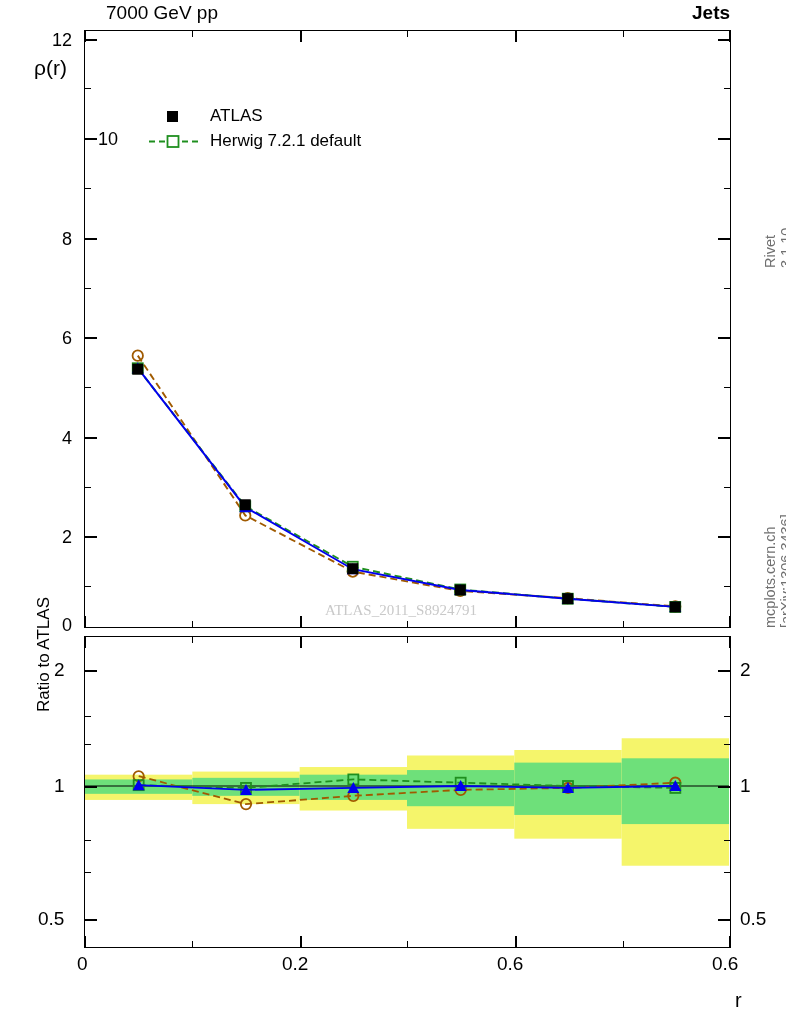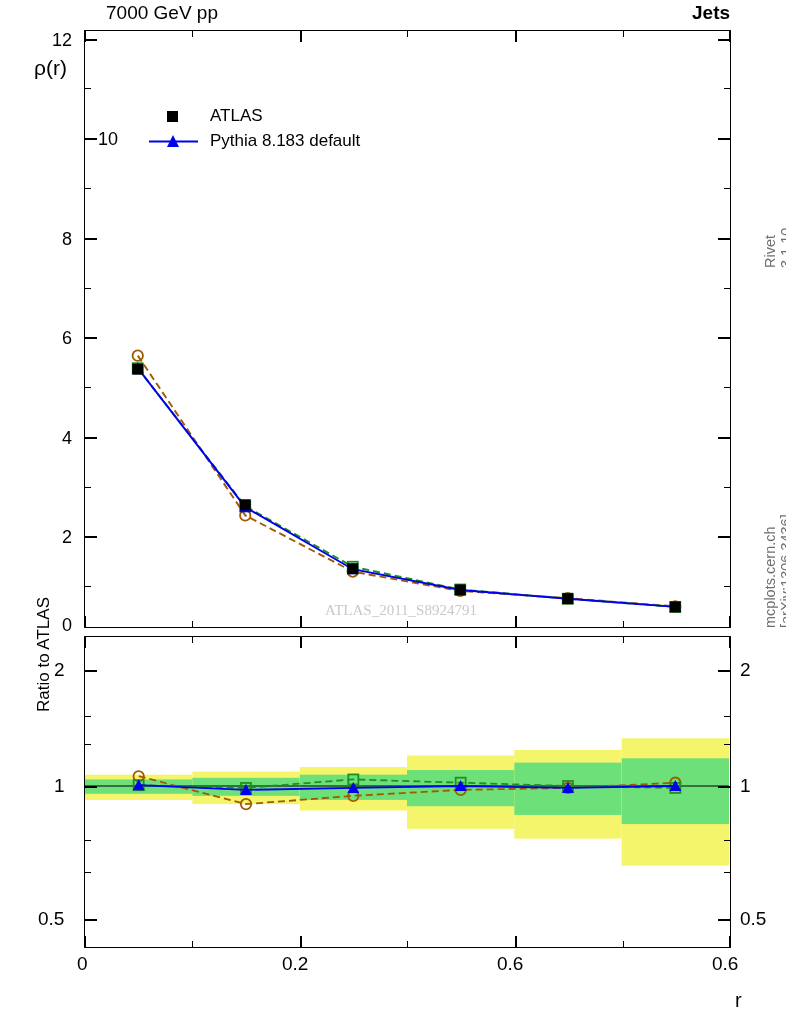--- a/index.html
+++ b/index.html
@@ -125,24 +125,25 @@
 
   <div id="legend">
     <div class="leg-row">
       <svg class="leg-sym" viewBox="0 0 56 25">
         <rect x="19" y="7" width="11" height="11" fill="#000000"></rect>
       </svg>
       <div class="leg-lbl">ATLAS</div>
     </div>
     <div class="leg-row">
       <svg class="leg-sym" viewBox="0 0 56 25">
-        <line x1="1" y1="12.5" x2="50" y2="12.5" stroke="#0000ee" stroke-width="1.8"></line>
-        <polygon points="25,6 31,18 19,18" fill="#0000ee"></polygon>
+        <line x1="1" y1="12.5" x2="17" y2="12.5" stroke="#1f8f1f" stroke-width="1.8" stroke-dasharray="6,4"></line>
+        <line x1="34" y1="12.5" x2="50" y2="12.5" stroke="#1f8f1f" stroke-width="1.8" stroke-dasharray="6,4"></line>
+        <rect x="19.5" y="7" width="11" height="11" fill="none" stroke="#1f8f1f" stroke-width="1.8"></rect>
       </svg>
-      <div class="leg-lbl">Pythia 8.183 default</div>
+      <div class="leg-lbl">Herwig 7.2.1 default</div>
     </div>
   </div>
 
   <div class="frame" style="left:84px;top:636px;width:647px;height:312px;"></div>
 
   <svg id="ratio-svg" style="position:absolute;left:85px;top:637px;" width="645" height="310">
       <rect x="0" y="137.677147591335" width="107.33333333333334" height="25.247603771335207" fill="#f5f56b"></rect>
       <rect x="0" y="142.43631070950136" width="107.33333333333334" height="14.396549934623238" fill="#6ee07a"></rect>
       <rect x="107.33333333333334" y="134.5779363397446" width="107.33333333333334" height="32.51824975386717" fill="#f5f56b"></rect>
       <rect x="107.33333333333334" y="140.83483796459782" width="107.33333333333334" height="18.007239367424518" fill="#6ee07a"></rect>

